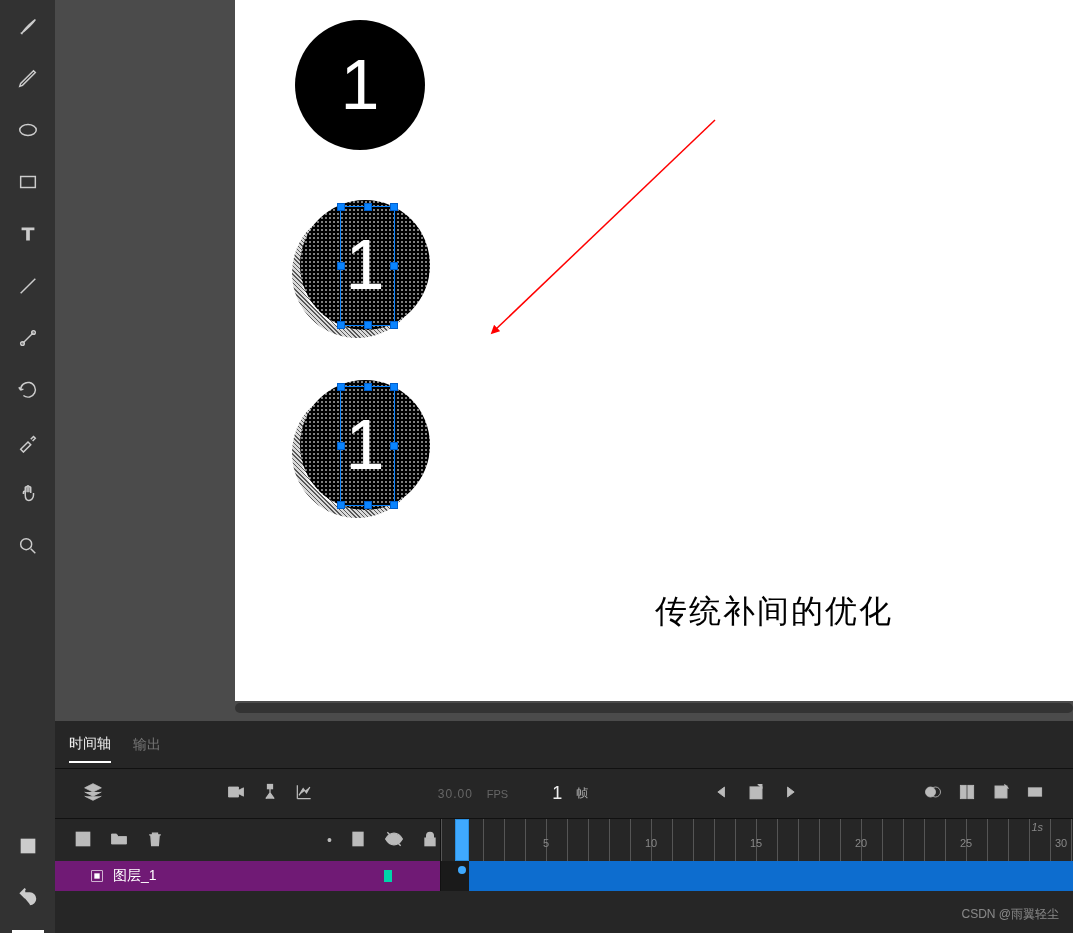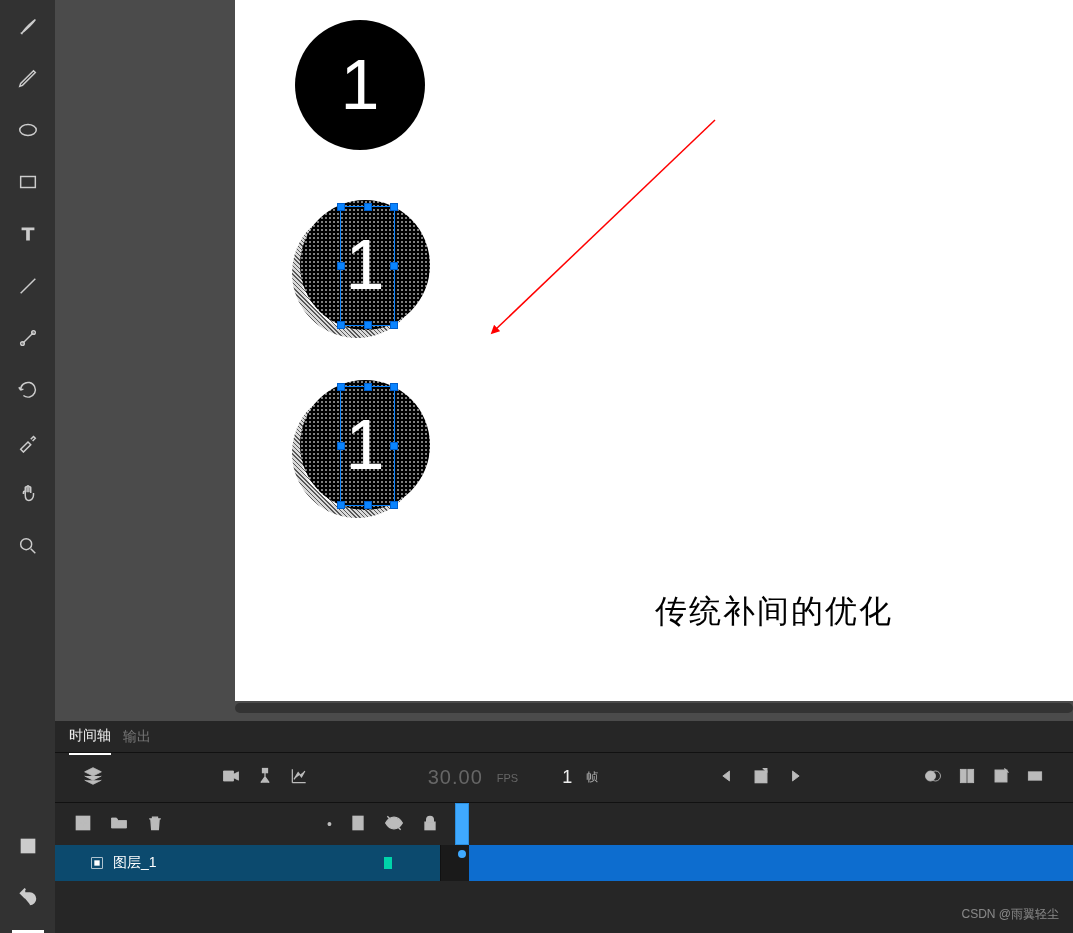--- a/index.html
+++ b/index.html
@@ -22,40 +22,40 @@
     background-size: 4px 4px;
     color: #fff; display: flex; align-items: center; justify-content: center; font-size: 70px; font-weight: 300; }
   .bbox { position: absolute; border: 1px solid #0a84ff; }
   .bbox .h { position: absolute; width: 8px; height: 8px; background: #0a84ff; border: 1px solid #005fcc; }
   .h.tl{top:-4px;left:-4px}.h.tr{top:-4px;right:-4px}.h.bl{bottom:-4px;left:-4px}.h.br{bottom:-4px;right:-4px}
   .h.tc{top:-4px;left:50%;margin-left:-4px}.h.bc{bottom:-4px;left:50%;margin-left:-4px}
   .h.ml{top:50%;left:-4px;margin-top:-4px}.h.mr{top:50%;right:-4px;margin-top:-4px}
   .arrow { position: absolute; }
   .stage-text { position: absolute; font-size: 32px; color: #000; letter-spacing: 2px; }
   .timeline { position: absolute; left: 55px; right: 0; bottom: 0; height: 212px; background: #262626; color: #bbb; font-size: 14px; }
-  .tl-tabs { height: 32px; display: flex; align-items: center; padding-left: 14px; gap: 12px; border-bottom: 1px solid #111; }
+  .tl-tabs { height: 48px; display: flex; align-items: center; padding-left: 14px; gap: 22px; border-bottom: 1px solid #111; }
   .tl-tab { color: #777; padding: 8px 0; }
   .tl-tab.active { color: #eee; border-bottom: 2px solid #fff; }
   .tl-toolbar { height: 50px; display: flex; align-items: center; padding: 0 28px; gap: 18px; border-bottom: 1px solid #111; }
   .tl-toolbar .spacer { flex: 1; }
   .tl-toolbar .grp { display: flex; gap: 14px; align-items: center; }
   .tl-toolbar svg { width: 20px; height: 20px; fill: #bbb; stroke: #bbb; }
-  .fps-num { color: #666; font-size: 20px; letter-spacing: 1px; }
+  .fps-num { color: #666; font-size: 12px; letter-spacing: 1px; }
   .fps-lbl { color: #666; font-size: 11px; vertical-align: super; }
   .frame-num { color: #eee; font-size: 18px; }
   .frame-lbl { color: #aaa; font-size: 12px; vertical-align: super; }
   .tl-header2 { height: 42px; display: flex; align-items: center; }
   .tl-layer-controls { width: 385px; display: flex; align-items: center; padding-left: 18px; gap: 16px; height: 100%; }
   .tl-layer-controls svg { width: 20px; height: 20px; fill: #bbb; stroke: #bbb; }
   .tl-layer-controls .sep { flex: 1; }
   .tl-ruler { flex: 1; position: relative; height: 100%; border-left: 1px solid #111; background:
     repeating-linear-gradient(to right, #555 0 1px, transparent 1px 21px); }
   .tl-ruler .num { position: absolute; top: 18px; font-size: 11px; color: #888; transform: translateX(-50%); }
   .tl-ruler .sec { position: absolute; top: 2px; font-size: 11px; color: #888; font-style: italic; }
-  .tl-layer-row { height: 36px; display: flex; align-items: center; background: #0c4a6e; color: #fff; }
+  .tl-layer-row { height: 30px; display: flex; align-items: center; background: #701a75; color: #fff; }
   .layer-head { width: 385px; display: flex; align-items: center; padding-left: 34px; gap: 8px; height: 100%; }
   .layer-head .layer-icon { width: 16px; height: 16px; }
   .layer-track { flex: 1; height: 100%; position: relative; border-left: 1px solid #111; background: #0d6dcf; }
   .keyframe-zone { position: absolute; left: 0; top: 0; bottom: 0; width: 28px; background: #1a1a1a; }
   .playhead { position: absolute; width: 14px; background: #3fa9ff; border: 1px solid #2a8fe0; }
   .playhead-top { top: -42px; height: 42px; }
   .playhead-dot { position: absolute; bottom: -14px; left: 2px; width: 8px; height: 8px; border-radius: 4px; background: #3fa9ff; }
   .kf-marker { position: absolute; top: 8px; width: 8px; height: 12px; background: #00d4aa; }
   .footer-btns { position: absolute; left: 0; top: 830px; width: 55px; display: flex; flex-direction: column; align-items: center; gap: 18px; }
   .footer-btns svg { width: 22px; height: 22px; fill: #ccc; }
@@ -278,20 +278,29 @@
           </svg></span>
       <span><svg viewBox="0 0 24 24" fill="none" stroke="#bbb" stroke-width="1.6">
             <path d="M2 12s4-7 10-7 10 7 10 7-4 7-10 7S2 12 2 12z"></path>
             <path d="M4 4l16 16"></path>
           </svg></span>
       <span><svg viewBox="0 0 24 24" fill="none" stroke="#bbb" stroke-width="1.6">
             <rect x="6" y="11" width="12" height="9"></rect>
             <path d="M8 11V8a4 4 0 1 1 8 0v3"></path>
           </svg></span>
     </div>
+    <div class="tl-ruler">
+      <span class="sec" style="right:30px">1s</span>
+      <span class="num" style="left:105px">5</span>
+      <span class="num" style="left:210px">10</span>
+      <span class="num" style="left:315px">15</span>
+      <span class="num" style="left:420px">20</span>
+      <span class="num" style="left:525px">25</span>
+      <span class="num" style="left:620px">30</span>
+    </div>
   </div>
 
   <div class="tl-layer-row">
     <div class="layer-head">
       <svg class="layer-icon" viewBox="0 0 24 24" fill="#fff">
           <rect x="4" y="4" width="16" height="16" fill="none" stroke="#fff"></rect>
           <rect x="8" y="8" width="8" height="8"></rect>
         </svg>
       <span>图层_1</span>
       <span style="flex:1"></span>

